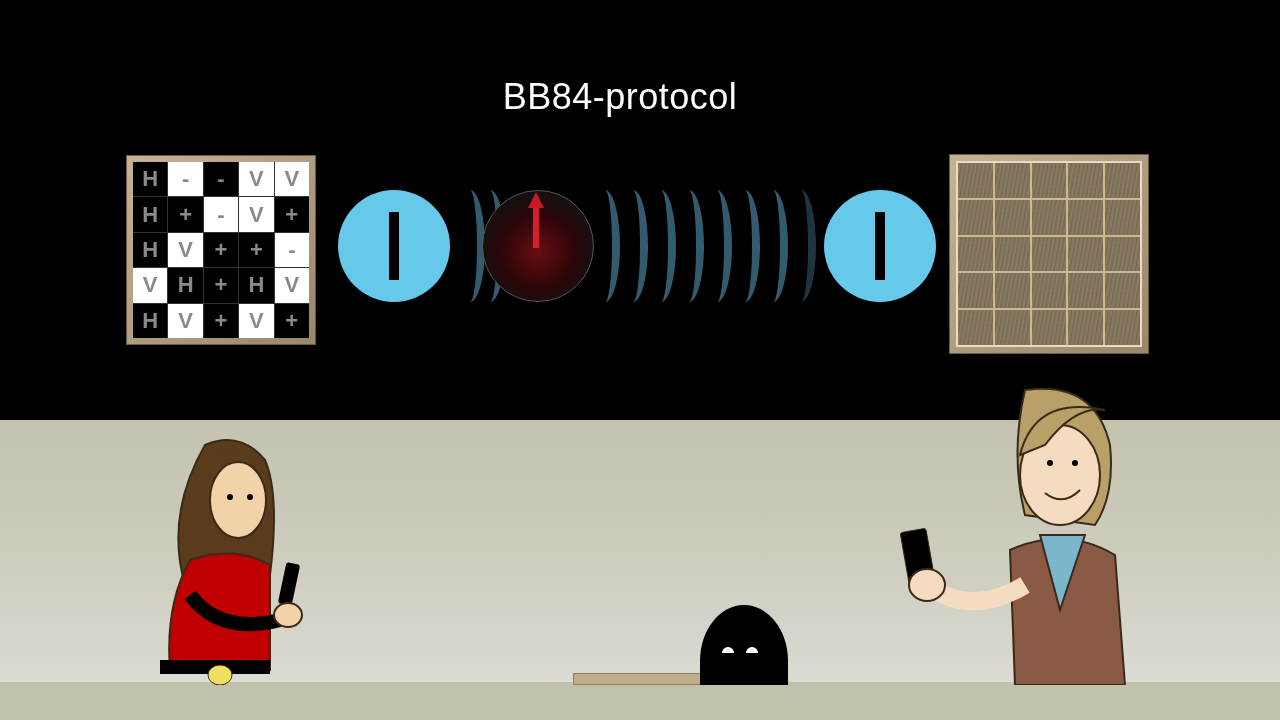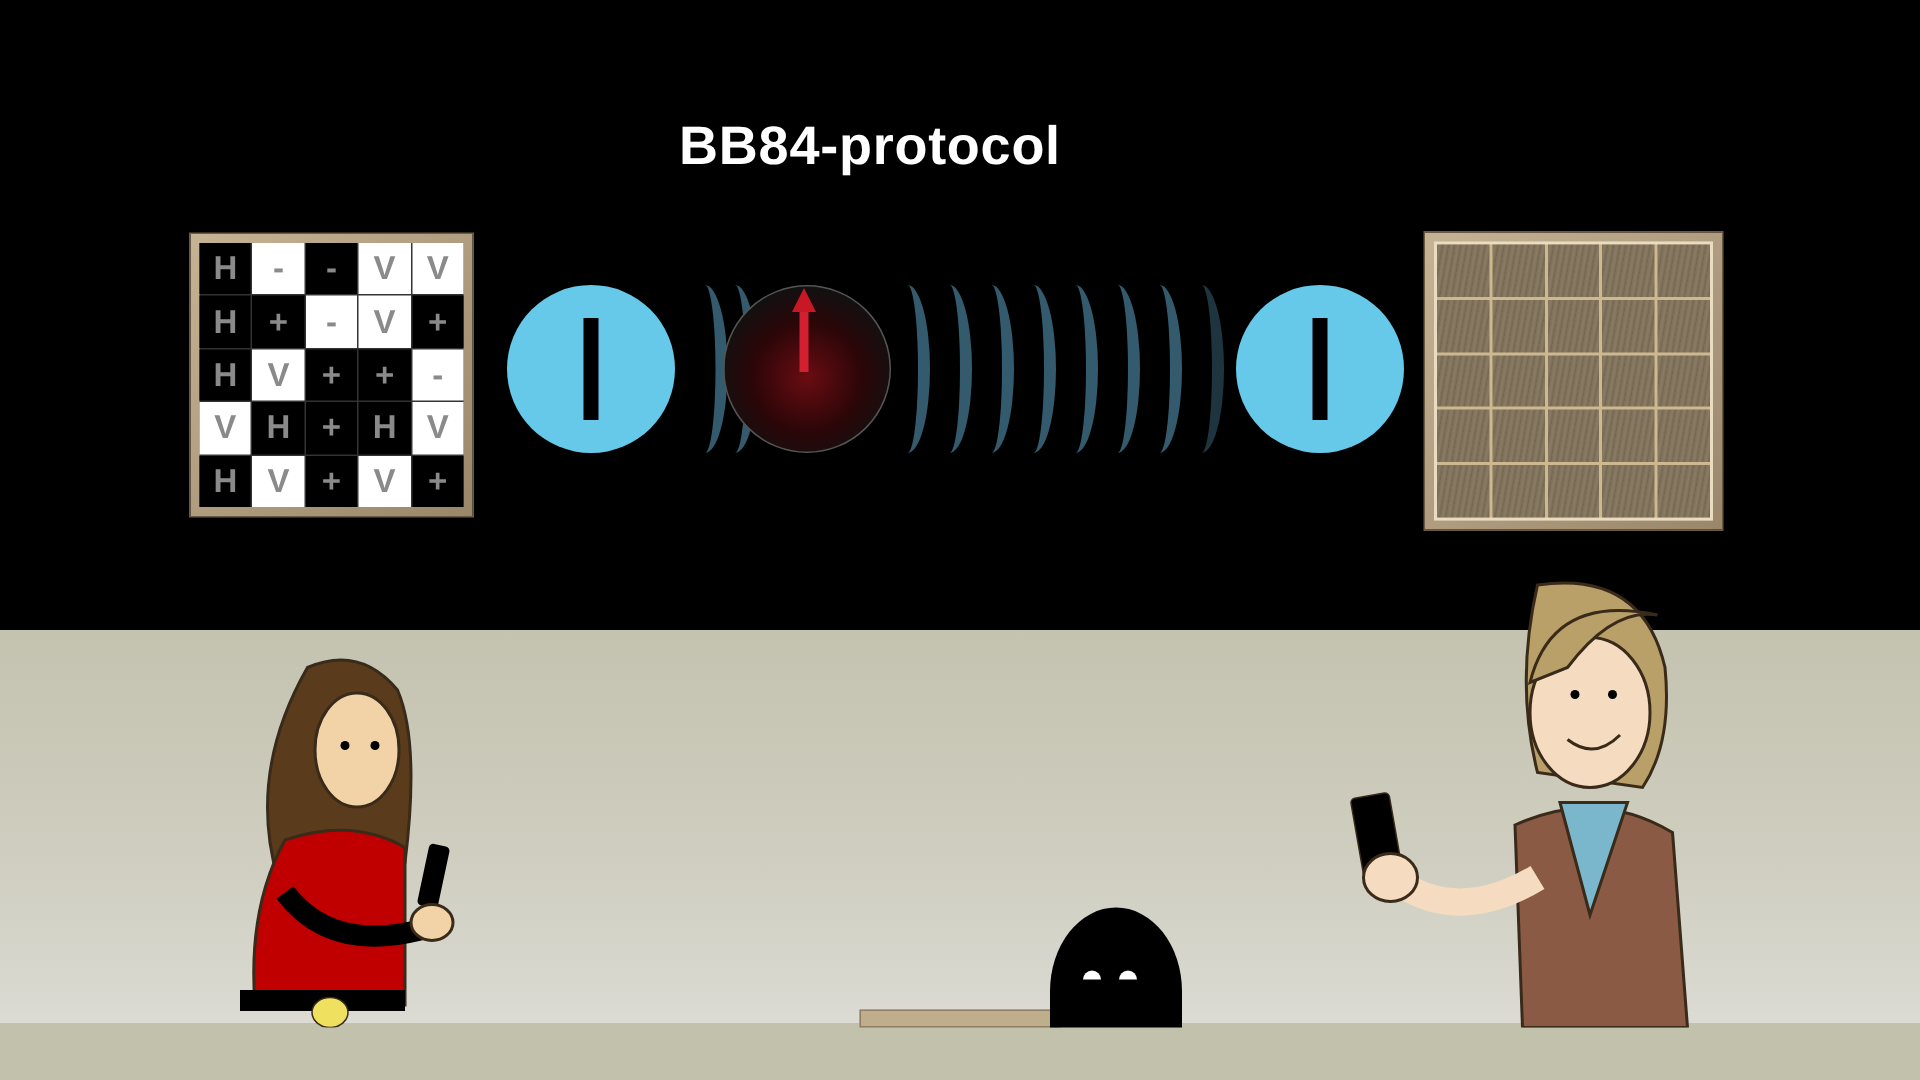--- a/index.html
+++ b/index.html
@@ -2,21 +2,21 @@
 <html><head>
 <meta charset="utf-8">
 <style>
   html, body { margin:0; padding:0; }
   body { width:1280px; height:720px; overflow:hidden; position:relative; background:#000; font-family:"Liberation Sans", sans-serif; }
   .stage-top { position:absolute; left:0; top:0; width:1280px; height:420px; background:#000; }
   .stage-bottom { position:absolute; left:0; top:420px; width:1280px; height:262px;
     background:linear-gradient(#c4c3b0 0%, #cfcec0 60%, #dcdbd4 100%); }
   .floor { position:absolute; left:0; top:682px; width:1280px; height:38px; background:#c2c1ab; }
   .title { position:absolute; left:0; top:76px; width:1160px; text-align:center; color:#fff;
-    font-weight:bold; font-size:36px; letter-spacing:0.5px; }
+    font-weight:normal; font-size:36px; letter-spacing:0.5px;padding-left:40px; }
   .grid-frame { position:absolute; width:190px; height:190px; padding:6px 6px; box-sizing:border-box;
     background:linear-gradient(135deg,#c6b394,#9a8669); border:1px solid #6c5b43; }
   .alice-grid { left:126px; top:155px; }
   .bob-grid { left:949px; top:154px; width:200px; height:200px; }
   .cells { display:grid; grid-template-columns:repeat(5,1fr); grid-template-rows:repeat(5,1fr); width:100%; height:100%; gap:1px; background:#333; }
   .cell { display:flex; align-items:center; justify-content:center; font-weight:bold; font-size:22px; color:#8a8a8a; }
   .cell.b { background:#000; }
   .cell.w { background:#fff; }
   .bob-cells { width:100%; height:100%; display:grid; grid-template-columns:repeat(5,1fr); grid-template-rows:repeat(5,1fr); gap:2px; background:#cdb88f; border:2px solid #e8dcc2; box-sizing:border-box; }
   .bob-cells div { background:repeating-linear-gradient(100deg,#7e6f5a 0px,#8a7b64 2px,#75664f 4px); }

